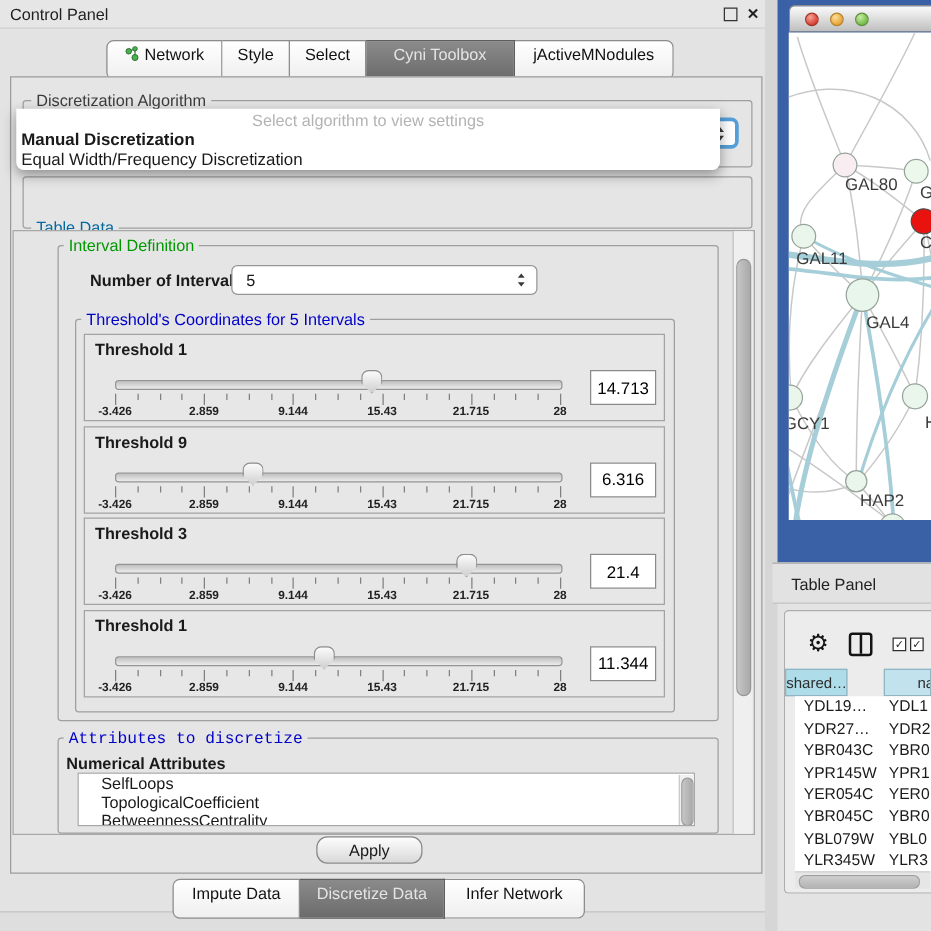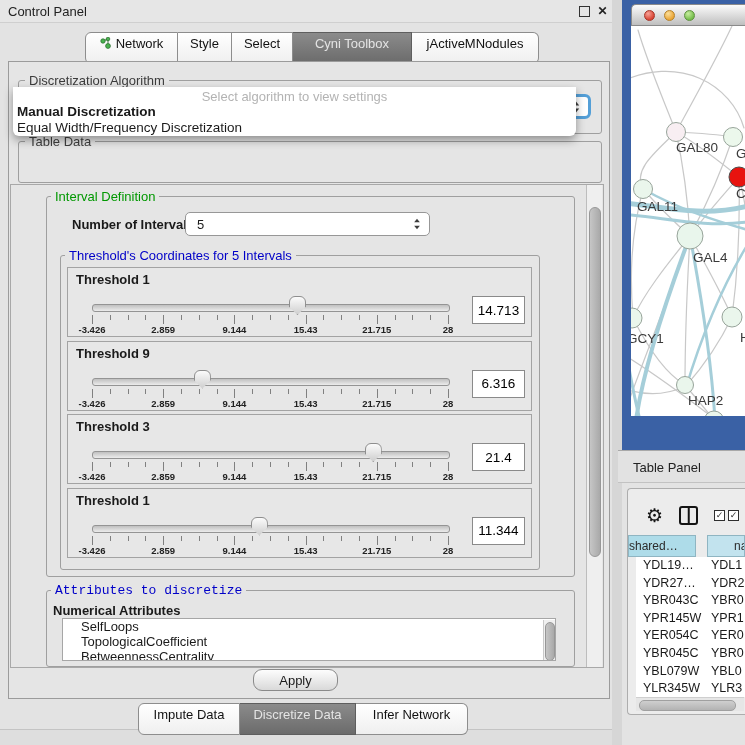--- a/index.html
+++ b/index.html
@@ -111,21 +111,21 @@
       </span>
   </div>
 
   <div class="abs popup">
     <div class="popup-row" style="top:2px;text-align:center;color:#b3b3b3;">Select algorithm to view settings</div>
     <div class="popup-row bold" style="top:17px;left:4px;font-size:13.5px;">Manual Discretization</div>
     <div class="popup-row" style="top:33px;left:4px;font-size:13.5px;">Equal Width/Frequency Discretization</div>
   </div>
 
   <div class="abs group" style="left:18px;top:141px;width:582px;height:40px;">
-    <span class="group-label" style="left:6px;color:#404040;">Table Data</span>
+    <span class="group-label" style="left:6px;color:#0369a1;margin-top:40px;">Table Data</span>
   </div>
 
   <div class="abs inner-panel"></div>
   <div class="abs vscroll">
     <div class="vthumb" style="top:22px;height:348px;"></div>
   </div>
 
   <div class="abs group" style="left:46px;top:196px;width:527px;height:379px;">
     <span class="group-label green" style="left:4px;">Interval Definition</span>
   </div>
@@ -380,21 +380,21 @@
   </div>
 
   <div class="abs table-win"></div>
   <div class="abs gear" style="left:646px;top:506px;">⚙</div>
   <div class="abs colicon" style="left:679px;top:506px;">
       <div></div>
     </div>
   <div class="abs cbx" style="left:714px;top:510px;">✓</div>
   <div class="abs cbx" style="left:728px;top:510px;">✓</div>
 
-  <div class="thead-cell" style="left:628px;width:68px;text-align:left;">shared…</div>
+  <div class="thead-cell" style="left:628px;width:50px;text-align:center;">shared…</div>
   <div class="thead-cell" style="left:707px;width:38px;background:#c2e3ee;padding-left:26px;">name</div>
   <div class="abs" style="left:636px;top:557px;width:109px;height:140px;background:#ffffff;overflow:hidden;">
     <div id="trows">
         <div class="trow" style="top: 0px;">
           <span style="position: absolute; left: 7px;">YDL19…</span>
           <span style="position: absolute; left: 75px; text-align: right;">YDL1</span>
         </div>
         <div class="trow" style="top: 17.6px;">
           <span style="position: absolute; left: 7px;">YDR27…</span>
           <span style="position: absolute; left: 75px;">YDR2</span>

